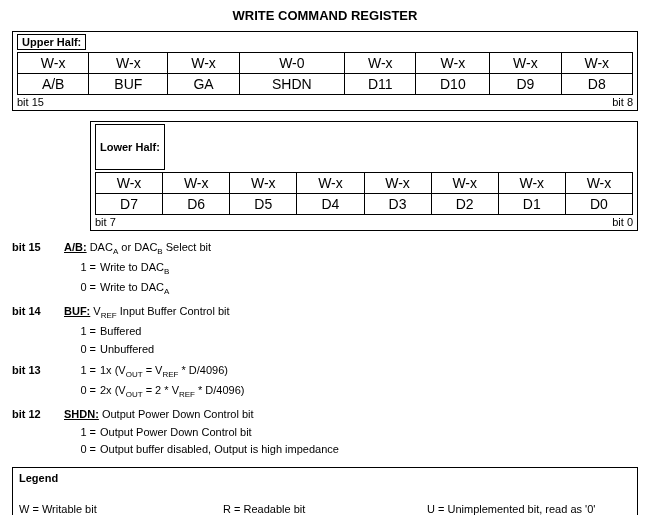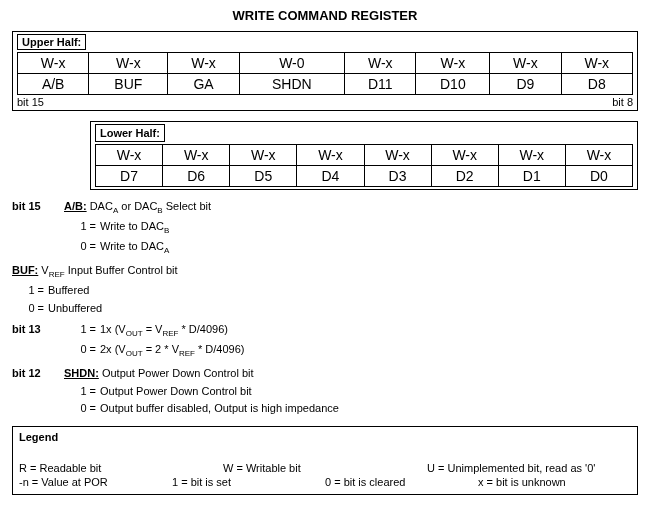--- a/index.html
+++ b/index.html
@@ -22,21 +22,21 @@
       border: 1px solid #000;
       display: inline-block;
       padding: 1px 4px;
       font-weight: bold;
       font-size: 11px;
       margin-bottom: 2px;
     }
     .lower-half-label {
       border: 1px solid #000;
       display: inline-block;
-      padding: 2px 4px;
+      padding: 16px 4px;
       font-weight: bold;
       font-size: 11px;
       margin-bottom: 2px;
     }
     .section-upper {
       margin-bottom: 10px;
     }
     .bit-range-row {
       display: flex;
       justify-content: space-between;
@@ -172,20 +172,24 @@
         <td>D6</td>
         <td>D5</td>
         <td>D4</td>
         <td>D3</td>
         <td>D2</td>
         <td>D1</td>
         <td>D0</td>
       </tr>
     </tbody>
       </table>
+    <div class="bit-range-row">
+      <span>bit 7</span>
+      <span>bit 0</span>
+    </div>
   </div>
 </div>
 
 <div class="description-section">
 
   <div class="desc-entry">
     <div class="desc-bit">bit 15</div>
     <div class="desc-content">
       <div class="desc-title"><span style="text-decoration:underline;font-weight:bold;">A/B:</span> DAC<sub>A</sub> or DAC<sub>B</sub> Select bit</div>
       <div class="desc-sub">
@@ -193,20 +197,21 @@
           <span>Write to DAC<sub>B</sub></span>
         </div>
       <div class="desc-sub">
           <span class="desc-sub-val">0 =</span>
           <span>Write to DAC<sub>A</sub></span>
         </div>
     </div>
   </div>
 
   <div class="desc-entry">
+    <div class="desc-bit">bit 14</div>
     <div class="desc-content">
       <div class="desc-title"><span style="text-decoration:underline;font-weight:bold;">BUF:</span> V<sub>REF</sub> Input Buffer Control bit</div>
       <div class="desc-sub">
           <span class="desc-sub-val">1 =</span>
           <span>Buffered</span>
         </div>
       <div class="desc-sub">
           <span class="desc-sub-val">0 =</span>
           <span>Unbuffered</span>
         </div>
@@ -241,22 +246,22 @@
         </div>
     </div>
   </div>
 
 
 </div>
 
 <div class="legend-box">
   <div class="legend-title">Legend</div>
   <div class="legend-row">
+    <span class="legend-item">W = Writable bit</span>
     <span class="legend-item">R = Readable bit</span>
-    <span class="legend-item">W = Writable bit</span>
     <span class="legend-item">U = Unimplemented bit, read as '0'</span>
   </div>
   <div class="legend-row">
     <span class="legend-item">-n = Value at POR</span>
     <span class="legend-item">1 = bit is set</span>
     <span class="legend-item">0 = bit is cleared</span>
     <span class="legend-item">x = bit is unknown</span>
   </div>
 </div>
 

